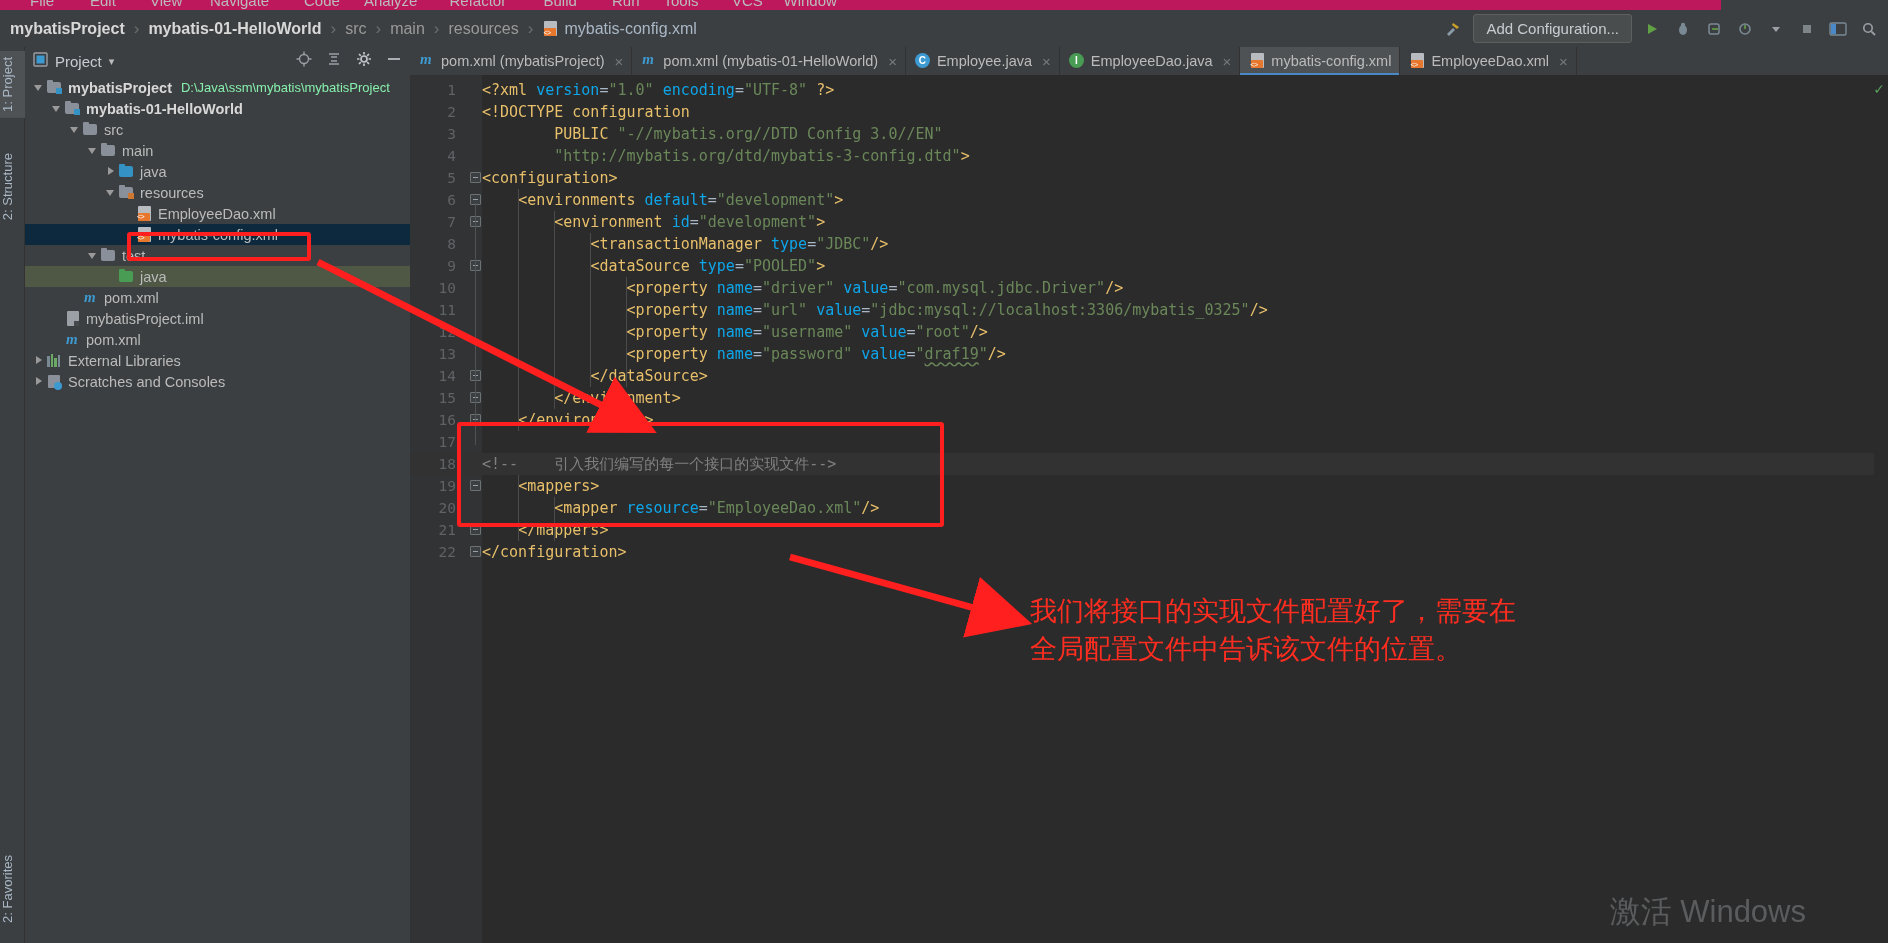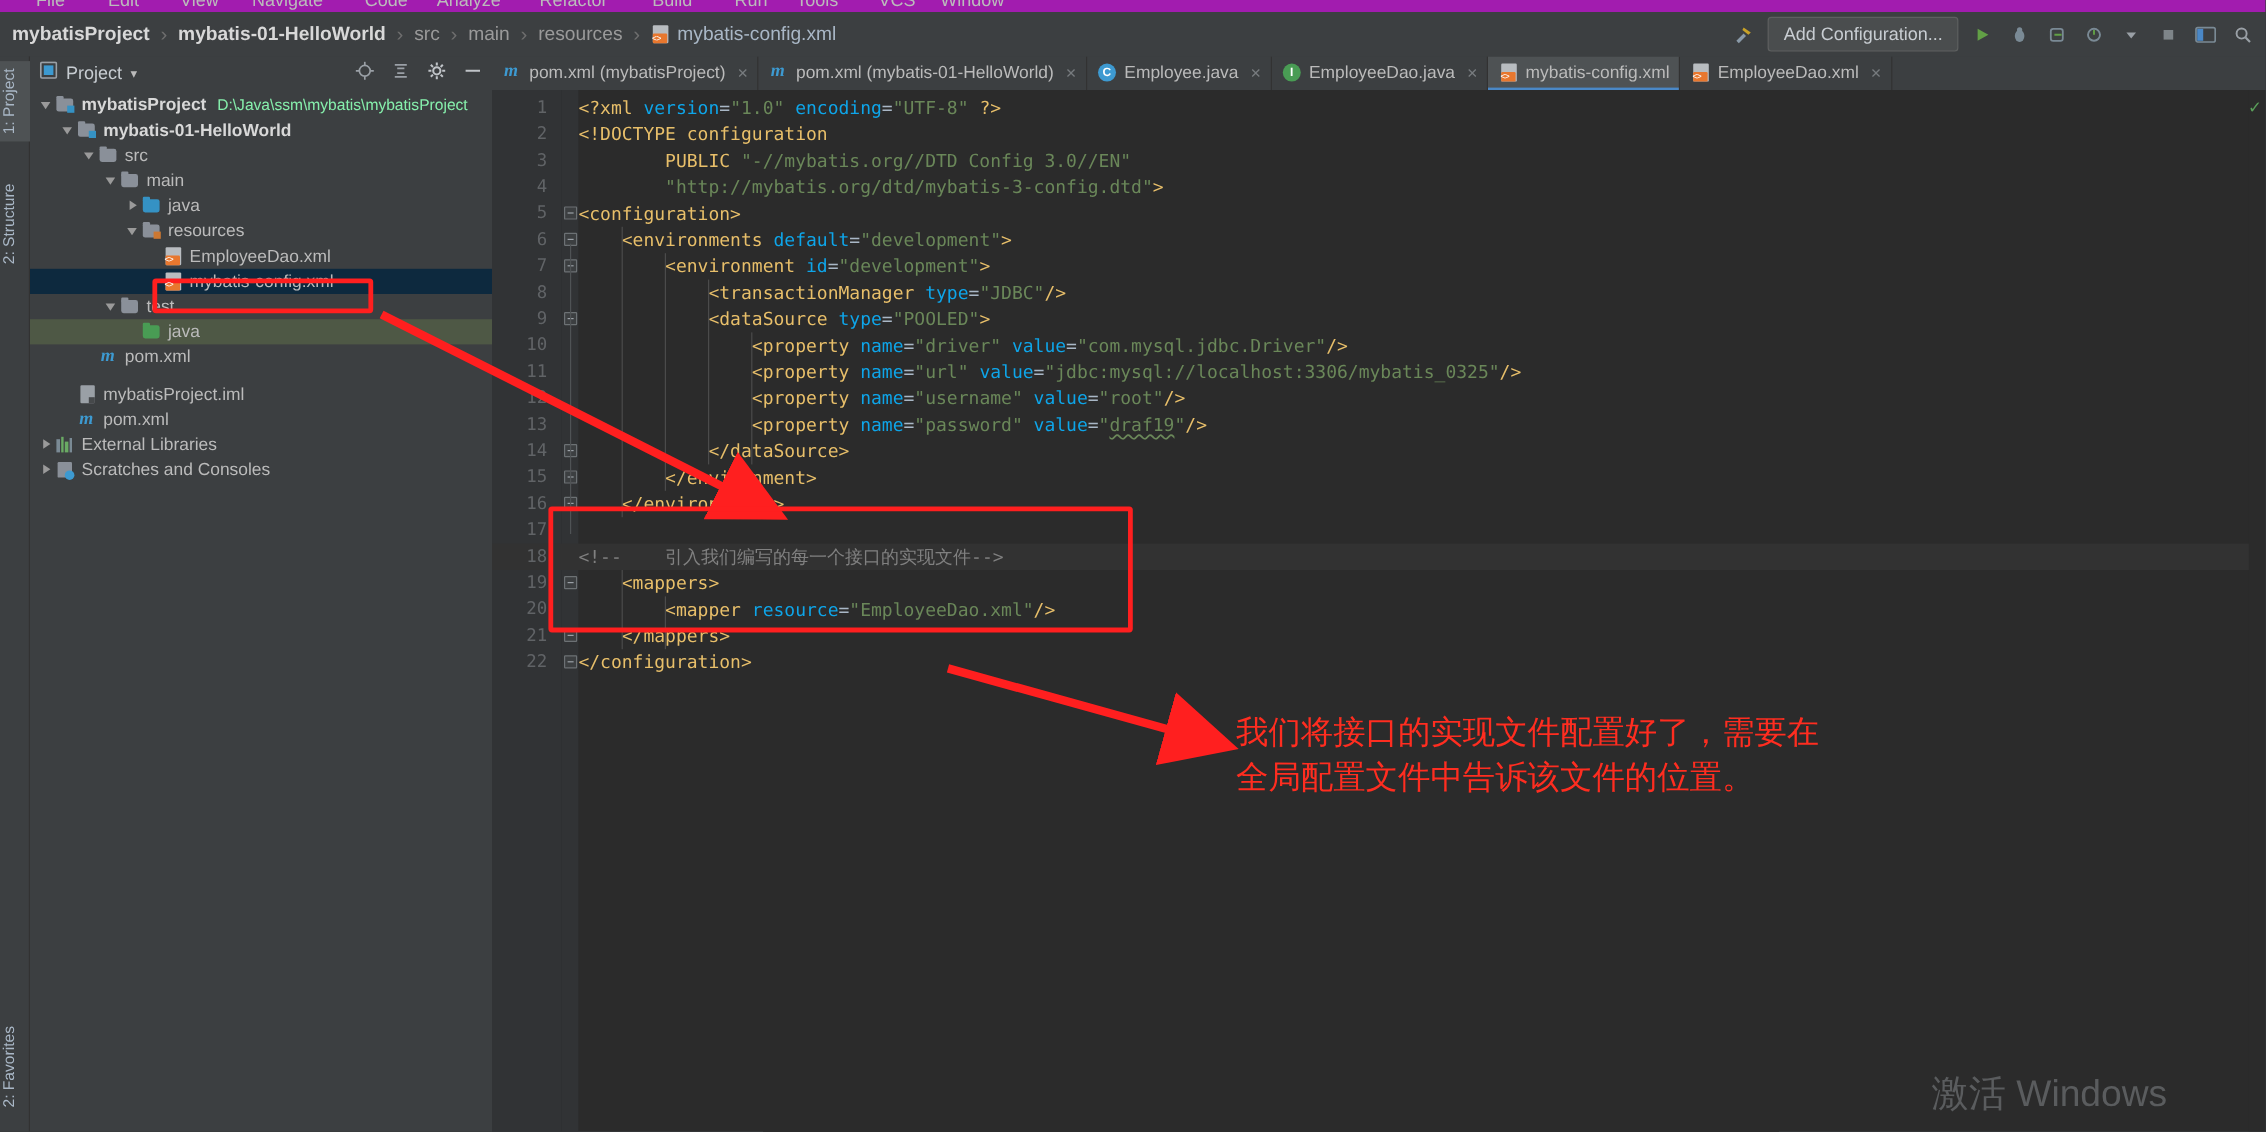--- a/index.html
+++ b/index.html
@@ -6,22 +6,22 @@
   html, body {
     width: 1888px; height: 943px;
     background: #3c3f41;
     font-family: "Liberation Sans", sans-serif;
     overflow: hidden;
   }
   .app { position: relative; width: 1888px; height: 943px; background: #3c3f41; }
 
   
   .menubar {
-    position: absolute; top: 0; left: 0; width: 1888px; height: 10px;
-    background: #a21caf; overflow: hidden;
+    position: absolute; top: 0; left: 0; width: 1721px; height: 10px;
+    background: #be185d; overflow: hidden;
   }
   .menubar .mi {
     position: absolute; top: -8px; font-size: 15px; color: #bbbbbb;
     white-space: nowrap;
   }
 
   
   .navbar {
     position: absolute; top: 10px; left: 0; width: 1888px; height: 37px;
     background: #3c3f41; display: flex; align-items: center;
@@ -421,21 +421,21 @@
         </span>
         <span class="lbl">java</span>
       </div>
       <div class="row" style="padding-left: 44px;">
         <span class="arrow"></span>
         <span class="ico">
           <span class="mglyph">m</span>
         </span>
         <span class="lbl">pom.xml</span>
       </div>
-      <div class="row" style="padding-left: 26px; margin-top: 10px;">
+      <div class="row" style="padding-left: 26px;">
         <span class="arrow"></span>
         <span class="ico">
           <span class="imlf"></span>
         </span>
         <span class="lbl">mybatisProject.iml</span>
       </div>
       <div class="row" style="padding-left: 26px;">
         <span class="arrow"></span>
         <span class="ico">
           <span class="mglyph">m</span>

